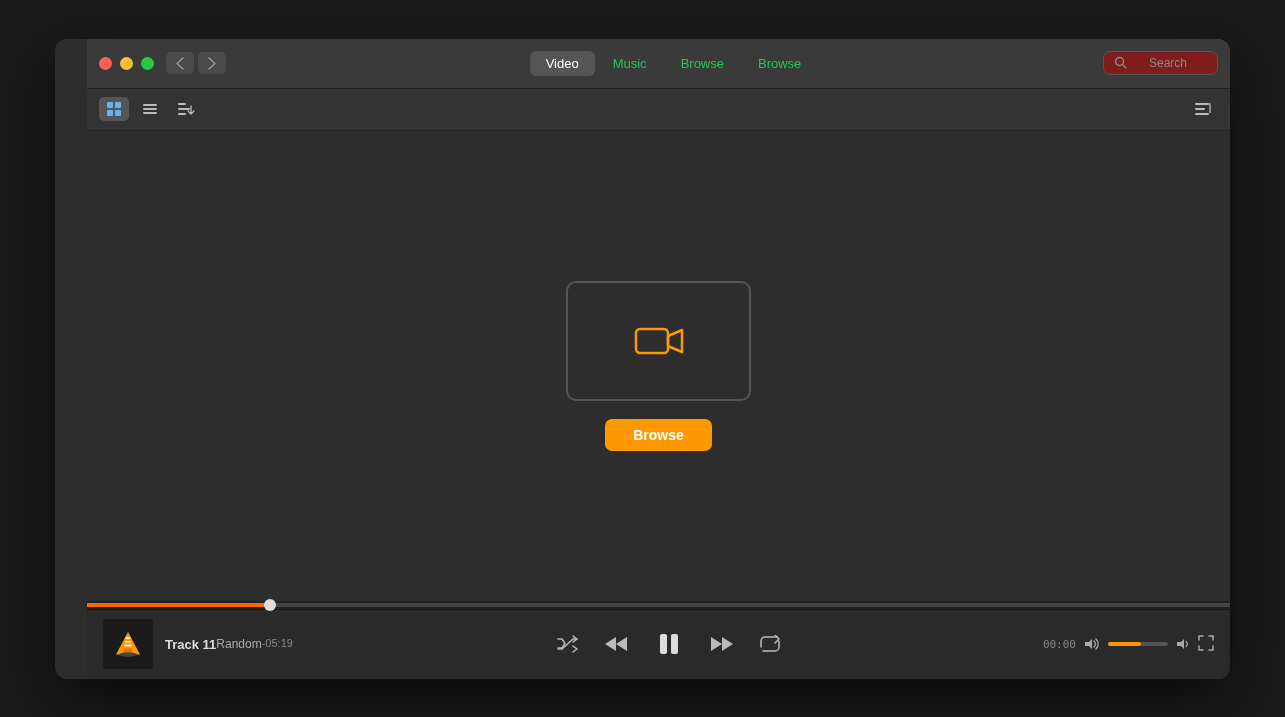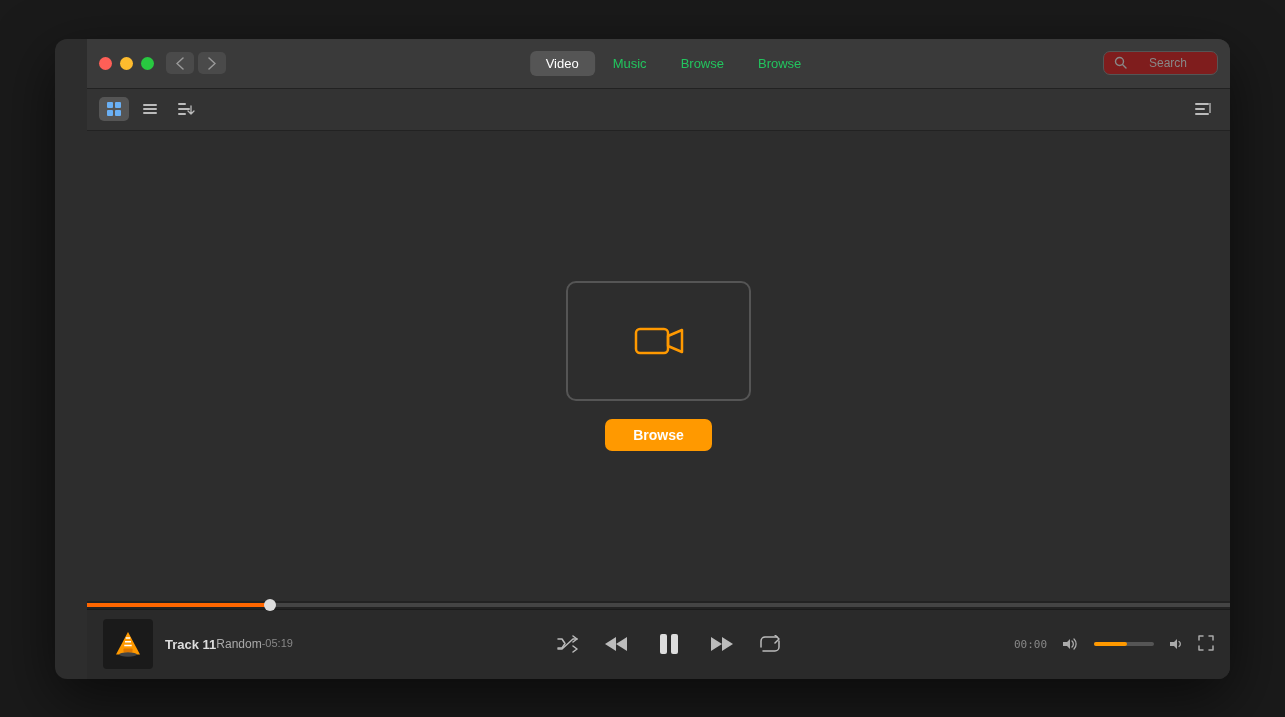--- a/index.html
+++ b/index.html
@@ -302,21 +302,21 @@
       height: 42px;
       font-size: 22px;
       color: #ddd;
     }
 
     .player-right {
       display: flex;
       align-items: center;
       gap: 8px;
       width: 200px;
-      justify-content: space-between;
+      justify-content: flex-end;
     }
 
     .time-display {
       color: #888;
       font-size: 11px;
       font-family: monospace;
     }
 
     .volume-slider {
       width: 60px;

